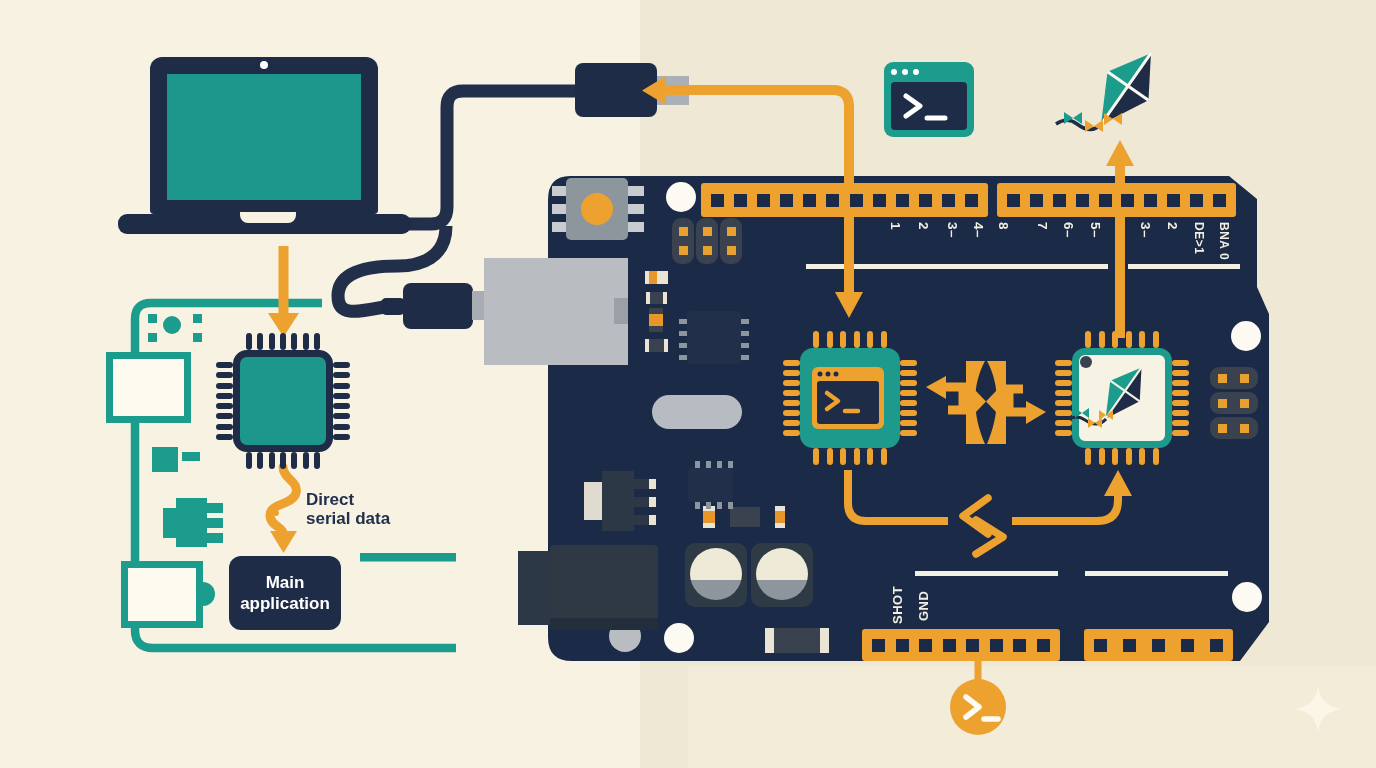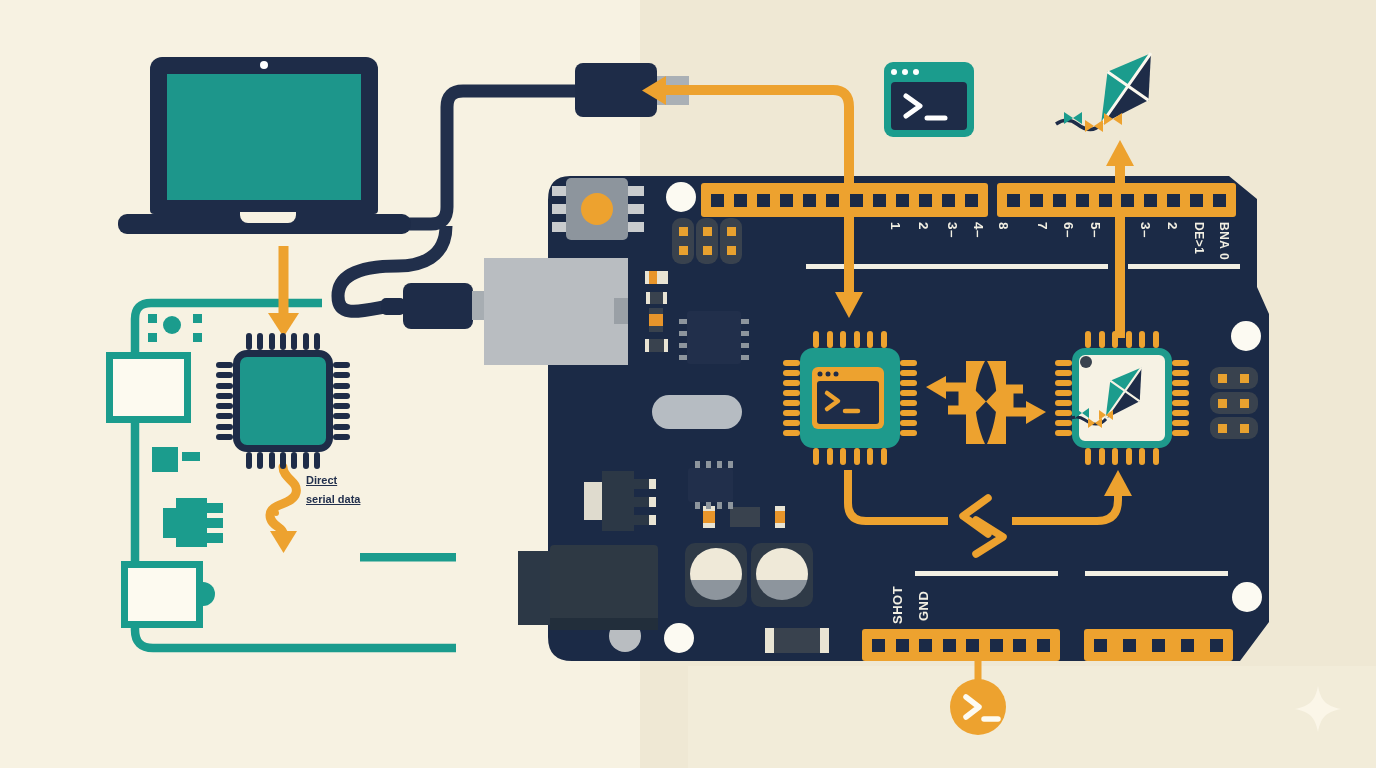--- a/index.html
+++ b/index.html
@@ -68,25 +68,29 @@
 
   <div class="abs" style="left:381px;top:298px;width:24px;height:17px;background:#1e2c48;border-radius:5px;"></div>
   <div class="abs" style="left:403px;top:283px;width:70px;height:46px;background:#1e2c48;border-radius:8px;"></div>
   <div class="abs" style="left:472px;top:291px;width:16px;height:29px;background:#a7adb2;"></div>
 
   <div class="abs" style="left:484px;top:258px;width:144px;height:107px;background:#b9bdc1;"></div>
   <div class="abs" style="left:614px;top:298px;width:14px;height:26px;background:#9aa0a6;"></div>
 
   <div id="chip-left" class="abs" style="left:233px;top:350px;width:100px;height:102px;background:#1d968b;border:7px solid #1e2c48;box-sizing:border-box;border-radius:14px;"></div>
 
-  <div class="abs txt-navy" style="left:306px;top:471px;font-size:11px;line-height:19px;text-decoration:underline;">
+  <div class="abs txt-navy" style="left:306px;top:490px;font-size:17px;line-height:19px;">
     <div>Direct</div>
     <div>serial data</div>
   </div>
 
+  <div class="abs center-txt" style="left:229px;top:556px;width:112px;height:74px;background:#1e2c48;border-radius:12px;color:#fff;font-weight:700;font-size:17px;line-height:21px;">
+    <div>Main</div>
+    <div>application</div>
+  </div>
 
   <div id="board-layer"></div>
 
   <div class="abs" style="left:552px;top:186px;width:16px;height:10px;background:#c9ccce;"></div>
   <div class="abs" style="left:552px;top:204px;width:16px;height:10px;background:#c9ccce;"></div>
   <div class="abs" style="left:552px;top:222px;width:16px;height:10px;background:#c9ccce;"></div>
   <div class="abs" style="left:628px;top:186px;width:16px;height:10px;background:#c9ccce;"></div>
   <div class="abs" style="left:628px;top:204px;width:16px;height:10px;background:#c9ccce;"></div>
   <div class="abs" style="left:628px;top:222px;width:16px;height:10px;background:#c9ccce;"></div>
   <div class="abs" style="left:566px;top:178px;width:62px;height:62px;background:#8d959d;border-radius:5px;"></div>

